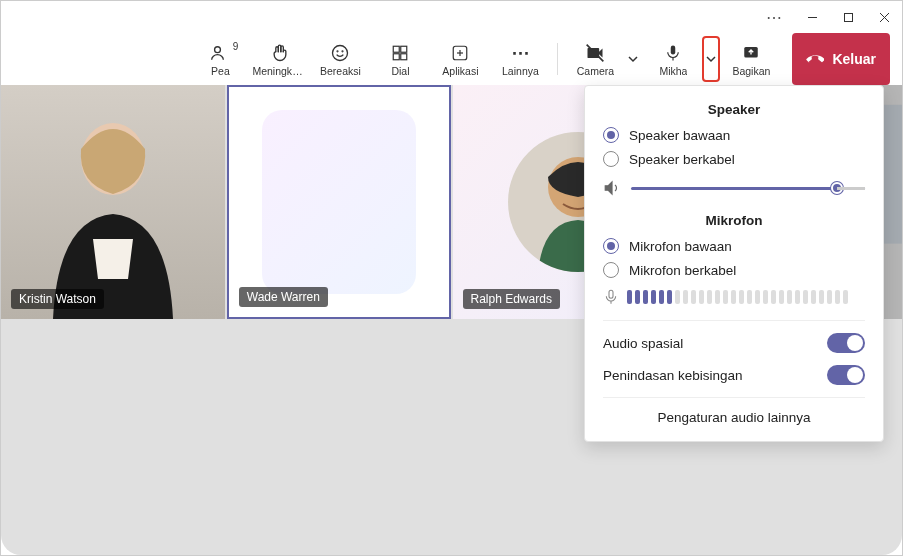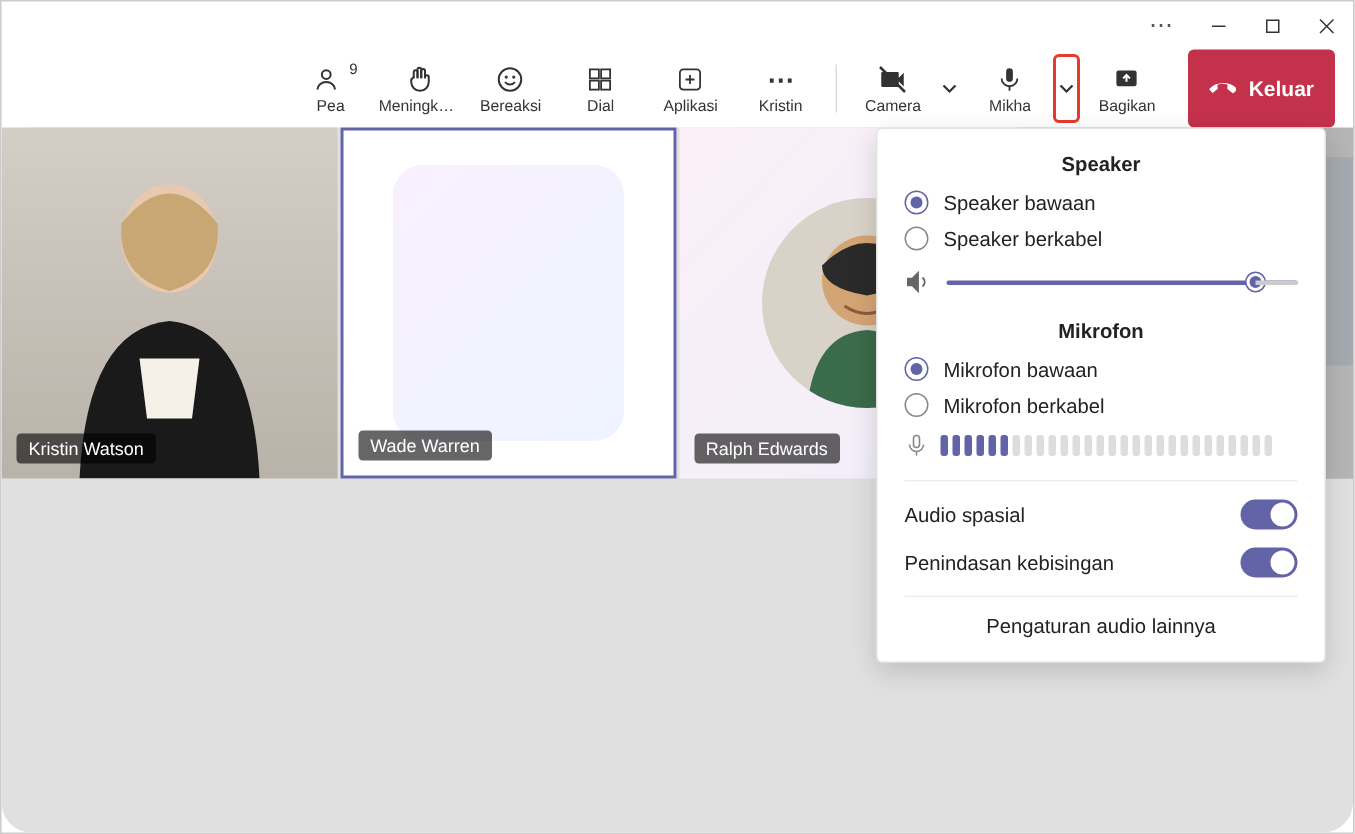--- a/index.html
+++ b/index.html
@@ -125,21 +125,21 @@
       <svg width="18" height="18" viewBox="0 0 24 24" fill="none" stroke="#333" stroke-width="1.6">
           <rect x="3" y="3" width="18" height="18" rx="3"></rect>
           <line x1="12" y1="8" x2="12" y2="16"></line>
           <line x1="8" y1="12" x2="16" y2="12"></line>
         </svg>
     </div>
     <div class="lbl">Aplikasi</div>
   </div>
   <div class="tb-item">
     <div class="ic" style="font-size:18px;font-weight:bold;">⋯</div>
-    <div class="lbl">Kristin</div>
+    <div class="lbl">Lainnya</div>
   </div>
   <div class="sep"></div>
 
   <div class="tb-split">
     <div class="tb-item">
       <div class="ic">
         <svg width="20" height="20" viewBox="0 0 24 24" fill="#333">
             <path d="M17 10.5V7a1 1 0 0 0-1-1H4a1 1 0 0 0-1 1v10a1 1 0 0 0 1 1h12a1 1 0 0 0 1-1v-3.5l4 4v-11l-4 4z"></path>
             <line x1="2" y1="2" x2="22" y2="22" stroke="#333" stroke-width="2"></line>
           </svg>

